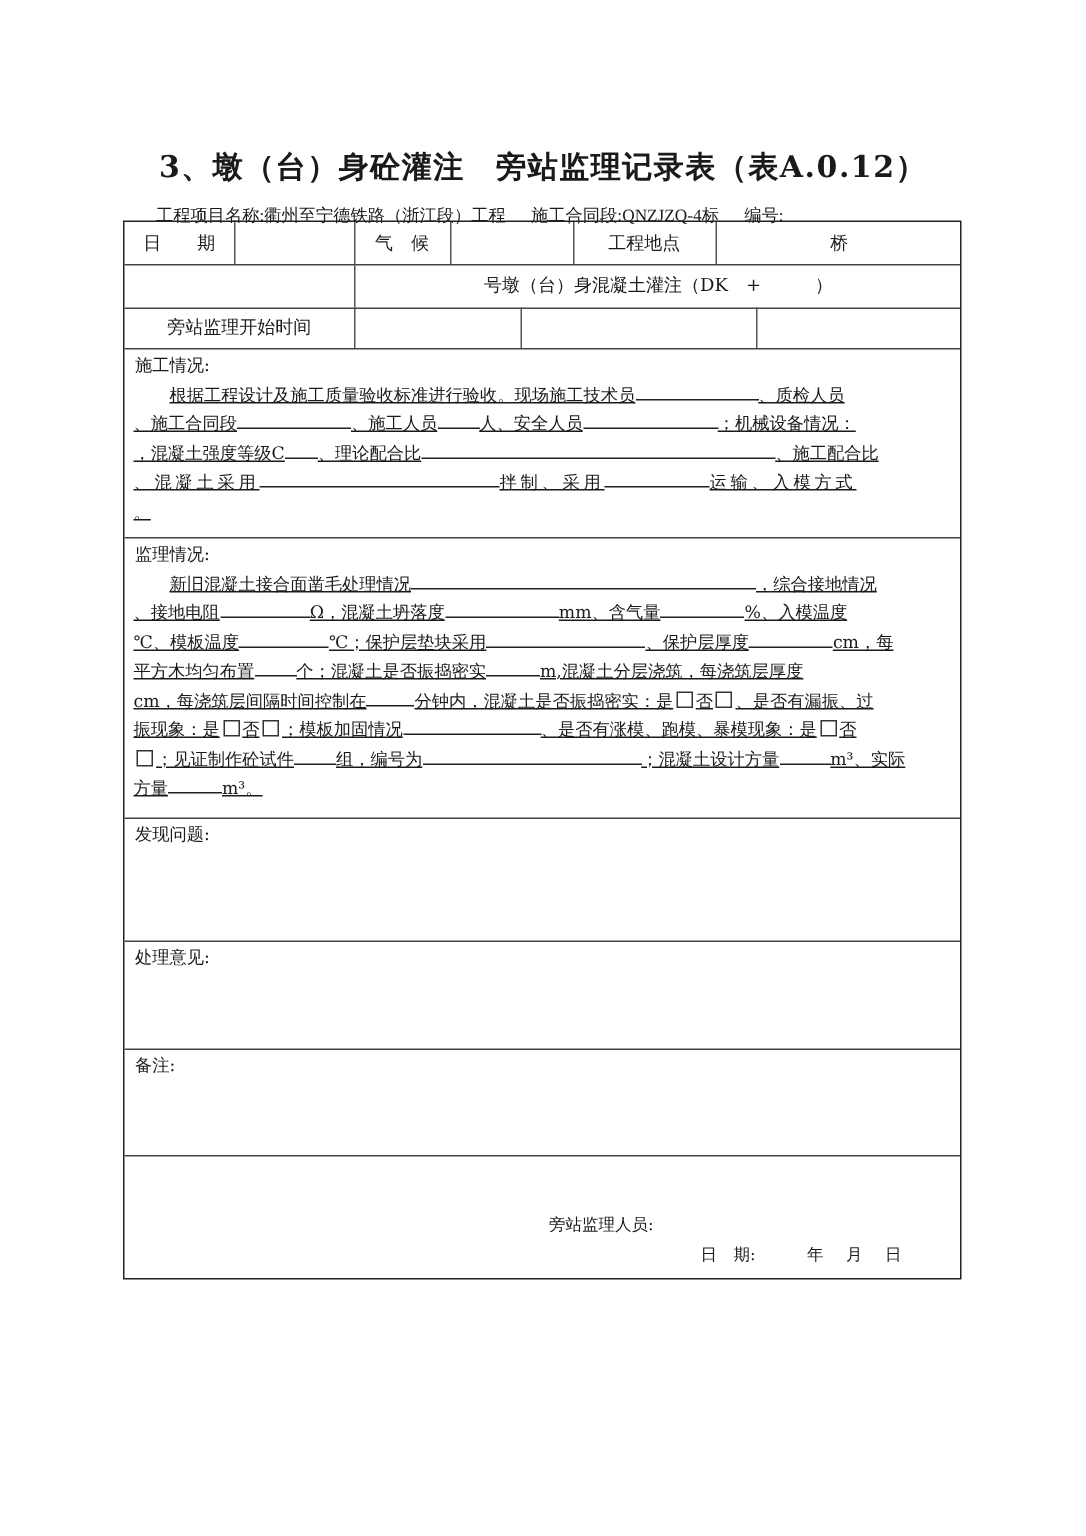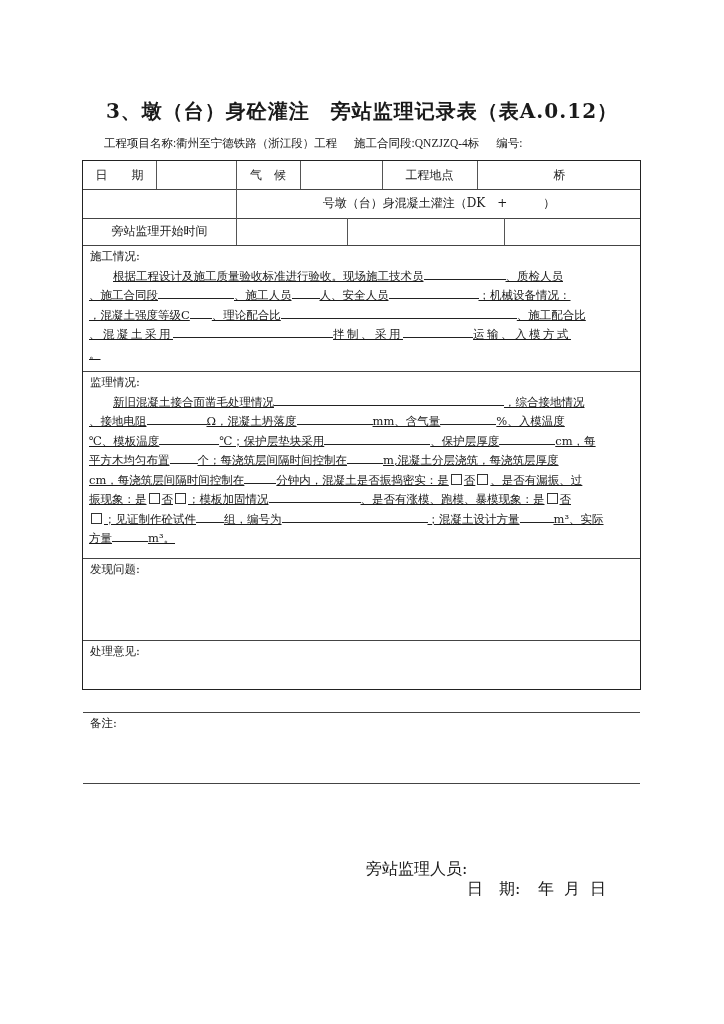--- a/index.html
+++ b/index.html
@@ -2,33 +2,33 @@
 <html><head>
 <meta charset="utf-8">
 <style>
   html, body { margin:0; padding:0; background:#ffffff; }
   body { width:724px; height:1024px; position:relative; overflow:hidden;
          font-family:"DejaVu Serif", "Liberation Serif", serif; color:#1a1a1a; }
   .title { position:absolute; left:0; width:724px; top:98px; text-align:center;
            font-size:20px; font-weight:bold; letter-spacing:1px; }
   .meta { position:absolute; left:104px; top:136px; font-size:11.5px; white-space:nowrap;font-family:Liberation Serif, serif; }
   .meta span { margin-right:14px; }
-  .sheet { position:absolute; left:82px; top:160px; width:559px; height:530px;
+  .sheet { position:absolute; left:82px; top:147px; width:559px; height:706px;
            border:1px solid #222; box-sizing:border-box; }
   .hline { position:absolute; left:0; right:0; height:0; border-top:1px solid #444; }
   .vline { position:absolute; width:0; border-left:1px solid #555; }
   .cell { position:absolute; font-size:12px; display:flex; align-items:center;
           justify-content:center; white-space:nowrap; }
   .section { position:absolute; left:0; right:0; font-size:11.5px; line-height:19.5px; }
   .section .head { padding-left:7px; padding-top:1px; }
   .para { padding:0 6px 0 6px; text-align:justify;text-decoration:underline; }
   .u { display:inline-block; border-bottom:1px solid #222; height:12px; vertical-align:baseline; }
   .indent { padding-left:30px; }
   .box { display:inline-block; width:9px; height:9px; border:1px solid #333; vertical-align:-1px; margin:0 2px; }
-  .sig { position:absolute; font-size:16px; white-space:nowrap;margin-top:37px; }
+  .sig { position:absolute; font-size:11px; white-space:nowrap; }
 </style>
 </head>
 <body>
 
 <div class="title">3、墩（台）身砼灌注　旁站监理记录表（表A.0.12）</div>
 
 <div class="meta">
   <span style="margin-right:0">工程项目名称:</span><span>衢州至宁德铁路（浙江段）工程</span>
   <span style="margin-right:0">施工合同段:</span><span>QNZJZQ-4标</span>
   <span>编号:</span>
@@ -92,21 +92,21 @@
     <div class="para indent">
       <span>新旧混凝土接合面凿毛处理情况</span><span class="u" style="width:230px"></span><span>，综合接地情况</span>
     </div>
     <div class="para">
       <span>、接地电阻</span><span class="u" style="width:60px"></span><span>Ω，混凝土坍落度</span><span class="u" style="width:76px"></span><span>mm、含气量</span><span class="u" style="width:56px"></span><span>%、入模温度</span>
     </div>
     <div class="para">
       <span>℃、模板温度</span><span class="u" style="width:60px"></span><span>℃；保护层垫块采用</span><span class="u" style="width:106px"></span><span>、保护层厚度</span><span class="u" style="width:56px"></span><span>cm，每</span>
     </div>
     <div class="para">
-      <span>平方木均匀布置</span><span class="u" style="width:28px"></span><span>个；每浇筑层间隔时间控制在</span><span class="u" style="width:36px"></span><span>m,混凝土分层浇筑，每浇筑层厚度</span>
+      <span>平方木均匀布置</span><span class="u" style="width:28px"></span><span>个；混凝土是否振捣密实</span><span class="u" style="width:36px"></span><span>m,混凝土分层浇筑，每浇筑层厚度</span>
     </div>
     <div class="para">
       <span>cm，每浇筑层间隔时间控制在</span><span class="u" style="width:32px"></span><span>分钟内，混凝土是否振捣密实：是</span><span class="box"></span><span>否</span><span class="box"></span><span>、是否有漏振、过</span>
     </div>
     <div class="para">
       <span>振现象：是</span><span class="box"></span><span>否</span><span class="box"></span><span>；模板加固情况</span><span class="u" style="width:92px"></span><span>、是否有涨模、跑模、暴模现象：是</span><span class="box"></span><span>否</span>
     </div>
     <div class="para">
       <span class="box"></span><span>；见证制作砼试件</span><span class="u" style="width:28px"></span><span>组，编号为</span><span class="u" style="width:146px"></span><span>；混凝土设计方量</span><span class="u" style="width:34px"></span><span>m³、实际</span>
     </div>

